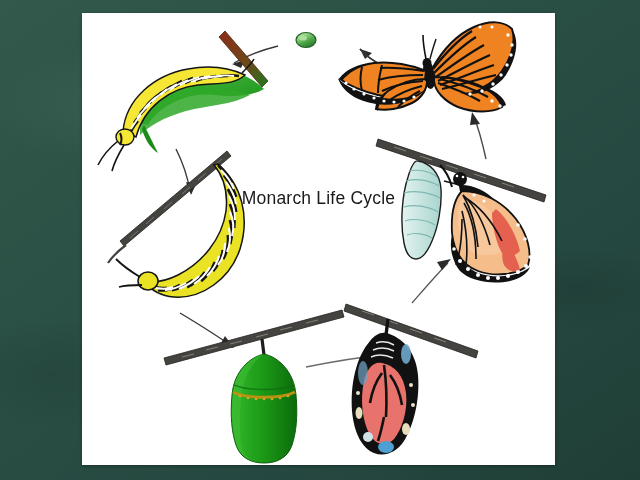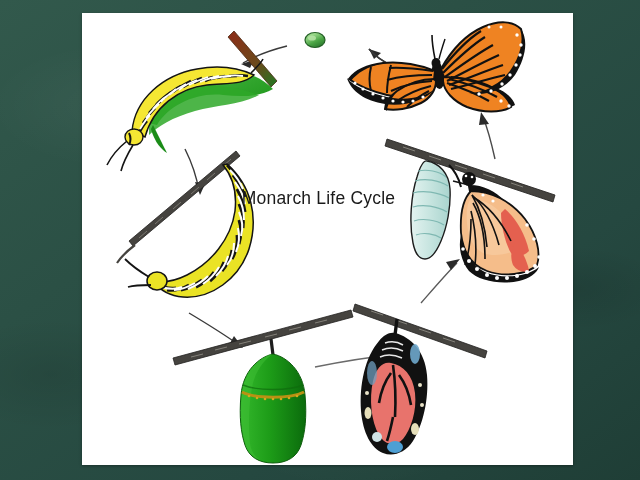--- a/index.html
+++ b/index.html
@@ -33,21 +33,20 @@
     pointer-events: none;
   }
   #card {
     position: absolute;
     left: 82px;
     top: 13px;
     width: 473px;
     height: 452px;
     background: #ffffff;
     box-shadow: 0 1px 3px rgba(0,0,0,0.35);
-    padding-left: 18px;
   }
   #diagram {
     position: absolute;
     inset: 0;
     width: 100%;
     height: 100%;
     display: block;
   }
   #title-text {
     position: absolute;

